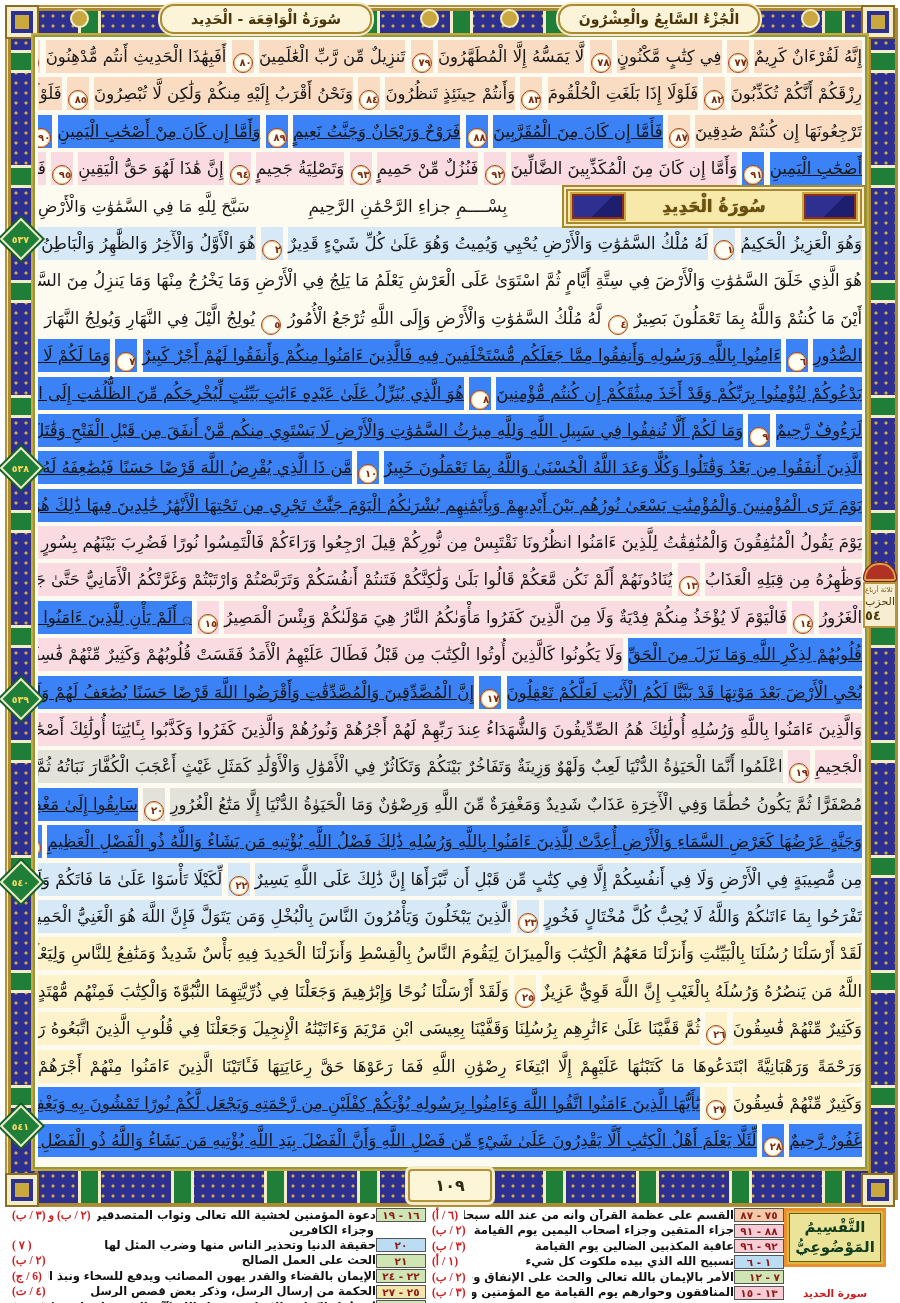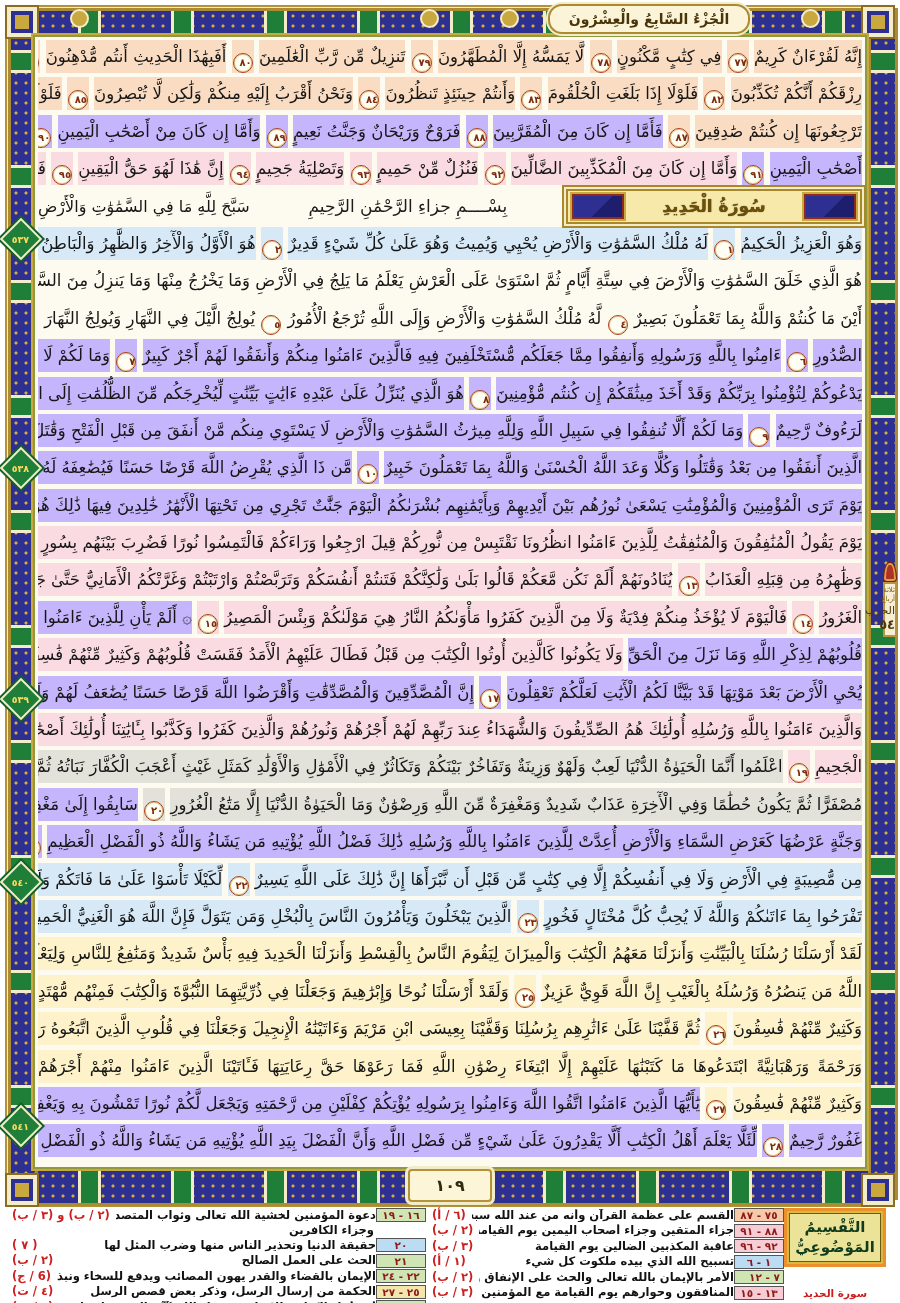--- a/index.html
+++ b/index.html
@@ -28,32 +28,32 @@
   .band-right{left:868px;top:8px;width:24px;height:1192px;}
   .corner{position:absolute;width:30px;height:30px;background:#c9a83f;border:2px solid #8a6d22;z-index:2;
           box-shadow:inset 0 0 0 4px #f3ecc9, inset 0 0 0 8px #2d2f91;}
   .inner-line{position:absolute;left:33px;top:35px;width:830px;height:1130px;
               border:2px solid #8f993d;box-shadow:0 0 0 2px #c9a83f;z-index:2;background:#fdfaef;}
 
   
   .cart{position:absolute;top:4px;height:26px;border-radius:14px;background:#fbf4d9;border:2px solid #ab8a30;
         color:#4a3508;font-weight:bold;font-size:14px;display:flex;align-items:center;justify-content:center;
         padding:0 14px;z-index:4;box-shadow:0 0 0 2px #f3ecc9;}
-  .cart-juz{right:150px;min-width:170px;}
+  .cart-juz{right:140px;min-width:170px;}
   .cart-surah{left:160px;min-width:180px;}
   .rosette{position:absolute;top:9px;width:15px;height:15px;border-radius:50%;background:#c9a83f;
            border:2px solid #f3ecc9;z-index:4;}
 
   
   .textarea{position:absolute;left:36px;top:38px;width:824px;height:1124px;z-index:3;background:#fdfaef;
             padding:0 2px;}
   .qline{height:37.4px;line-height:37.4px;direction:rtl;text-align:justify;text-align-last:justify;
          font-size:16.5px;color:#161616;white-space:nowrap;overflow:hidden;}
   .seg{padding:7px 0;}
-  .bg-salmon{background:#f9dcc2;} .bg-green{background:#c4b5fd;} .bg-pink{background:#f9dbe1;}
+  .bg-salmon{background:#f9dcc2;} .bg-green{background:#3b82f6;text-decoration:underline;} .bg-pink{background:#f9dbe1;}
   .bg-blue{background:#d7e9f7;}  .bg-gray{background:#e2e1da;}  .bg-cream{background:#fdf2c9;}
   .bg-plain{background:transparent;}
   .vwrap{padding:7px 1px;}
   .vnum{display:inline-block;min-width:18px;height:18px;border-radius:50%;border:1.5px solid #a93f22;
         background:#fffef5;color:#7c2a10;font-size:10px;line-height:17px;text-align:center;
         vertical-align:-4px;font-weight:bold;box-shadow:inset 0 0 0 1px #e4c776;}
   .banner-row{display:flex;align-items:center;justify-content:space-between;direction:rtl;height:37.4px;}
   .sbanner{border:2px solid #a9882c;background:#f7e9a9;height:31px;width:292px;position:relative;
            display:flex;align-items:center;justify-content:center;box-shadow:0 0 0 2px #f3ecc9,0 0 0 4px #a9882c;}
   .sbanner::before,.sbanner::after{content:"";position:absolute;top:1px;bottom:1px;width:56px;
@@ -61,21 +61,21 @@
            box-shadow:inset 0 0 0 2px #c9a83f, inset 0 0 0 4px #8c2b1e;}
   .sbanner::before{right:2px;} .sbanner::after{left:2px;}
   .sbanner-title{font-size:17px;font-weight:bold;color:#6b4f0a;z-index:1;text-shadow:0 0 1px #3c2c04;}
   .basmala{font-size:17px;color:#1c1c1c;padding:0 8px;}
   .opening{font-size:16px;color:#161616;}
 
   
   .pmark{position:absolute;left:6px;width:26px;height:26px;transform:rotate(45deg);background:#1f7f38;
          border:2px solid #f3ecc9;box-shadow:0 0 0 2px #15602a;z-index:5;display:flex;align-items:center;justify-content:center;}
   .pmark span{transform:rotate(-45deg);color:#ffd95e;font-size:9.5px;font-weight:bold;}
-  .hizb{position:absolute;right:3px;top:562px;width:14px;z-index:5;text-align:left;}
+  .hizb{position:absolute;right:3px;top:562px;width:34px;z-index:5;text-align:left;}
   .hizb-dome{height:18px;background:#b03224;border:1px solid #7c1f14;border-radius:50% 50% 4px 4px / 90% 90% 4px 4px;
              box-shadow:inset 0 0 0 2px #d9a14a;}
   .hizb-body{background:#f6edd2;border:2px solid #b6953d;padding:2px 0 3px;}
   .hizb-l1{font-size:7px;color:#7c5a12;line-height:9px;}
   .hizb-l2{font-size:11px;font-weight:normal;color:#4a3a08;line-height:13px;}
   .hizb-num{font-size:13px;font-weight:bold;color:#4a3a08;line-height:15px;}
 
   
   .pnum{position:absolute;left:50%;transform:translateX(-50%);top:1169px;width:80px;height:29px;z-index:5;
         background:#fdf5d7;border:2px solid #b3923a;border-radius:4px;box-shadow:0 0 0 3px #f3ecc9;
@@ -88,41 +88,44 @@
               font-weight:bold;color:#123c1e;font-size:15px;line-height:1.35;}
   .tbox-sub{position:absolute;right:10px;top:81px;width:86px;text-align:center;color:#cc1e1e;
             font-size:10.5px;font-weight:bold;}
   .flist{position:absolute;top:2px;font-weight:bold;font-size:11.5px;color:#111;}
   .flist-right{right:104px;width:352px;}
   .flist-left{right:462px;width:414px;}
   .frow{display:flex;align-items:center;direction:rtl;margin-bottom:1.5px;line-height:13px;white-space:nowrap;}
   .fchip{min-width:42px;text-align:center;border:1px solid #555;font-size:10.5px;color:#8b1a1a;
          padding:0 3px;flex:0 0 auto;line-height:12px;}
   .ftopic{flex:0 1 auto;overflow:hidden;}
-  .fref{margin-right:auto;color:#cc2020;padding-right:6px;flex:0 0 auto;}
+  .fref{margin-right:auto;color:#cc2020;padding-right:6px;flex:0 0 auto;font-family:Liberation Serif, serif;}
   .fwrap2{padding-right:52px;line-height:13px;margin-bottom:1.5px;}
 </style>
 </head>
 <body>
 
 <div class="page">
 
   <div class="frame-outer"></div>
   <div class="band band-h band-top"></div>
   <div class="band band-h band-bottom"></div>
   <div class="band band-v band-left"></div>
   <div class="band band-v band-right"></div>
   <div class="corner" style="left:5px;top:5px;"></div>
   <div class="corner" style="right:5px;top:5px;"></div>
   <div class="corner" style="left:5px;top:1173px;"></div>
   <div class="corner" style="right:5px;top:1173px;"></div>
   <div class="inner-line"></div>
 
   <div class="cart cart-juz">
     <span>الْجُزْءُ السَّابِعُ والْعِشْرُونَ</span>
+  </div>
+  <div class="cart cart-surah">
+    <span>سُورَةُ الْوَاقِعَة - الْحَدِيد</span>
   </div>
   <div class="rosette" style="left:70px;"></div>
   <div class="rosette" style="left:420px;"></div>
   <div class="rosette" style="left:500px;"></div>
   <div class="rosette" style="right:80px;"></div>
 
   <div class="textarea">
     <div id="lines">
         <div class="qline"><span class="seg bg-salmon">إِنَّهُ لَقُرْءَانٌ كَرِيمٌ</span> <span class="vwrap bg-salmon"><span class="vnum">٧٧</span></span> <span class="seg bg-salmon">فِي كِتَٰبٍ مَّكْنُونٍ</span> <span class="vwrap bg-salmon"><span class="vnum">٧٨</span></span> <span class="seg bg-salmon">لَّا يَمَسُّهُ إِلَّا الْمُطَهَّرُونَ</span> <span class="vwrap bg-salmon"><span class="vnum">٧٩</span></span> <span class="seg bg-salmon">تَنزِيلٌ مِّن رَّبِّ الْعَٰلَمِينَ</span> <span class="vwrap bg-salmon"><span class="vnum">٨٠</span></span> <span class="seg bg-salmon">أَفَبِهَٰذَا الْحَدِيثِ أَنتُم مُّدْهِنُونَ</span> <span class="vwrap bg-salmon"><span class="vnum">٨١</span></span>  </div>
         <div class="qline"><span class="seg bg-salmon">رِزْقَكُمْ أَنَّكُمْ تُكَذِّبُونَ</span> <span class="vwrap bg-salmon"><span class="vnum">٨٢</span></span> <span class="seg bg-salmon">فَلَوْلَا إِذَا بَلَغَتِ الْحُلْقُومَ</span> <span class="vwrap bg-salmon"><span class="vnum">٨٣</span></span> <span class="seg bg-salmon">وَأَنتُمْ حِينَئِذٍ تَنظُرُونَ</span> <span class="vwrap bg-salmon"><span class="vnum">٨٤</span></span> <span class="seg bg-salmon">وَنَحْنُ أَقْرَبُ إِلَيْهِ مِنكُمْ وَلَٰكِن لَّا تُبْصِرُونَ</span> <span class="vwrap bg-salmon"><span class="vnum">٨٥</span></span> <span class="seg bg-salmon">فَلَوْلَا إِن كُنتُمْ غَيْرَ مَدِينِينَ</span>  </div>

